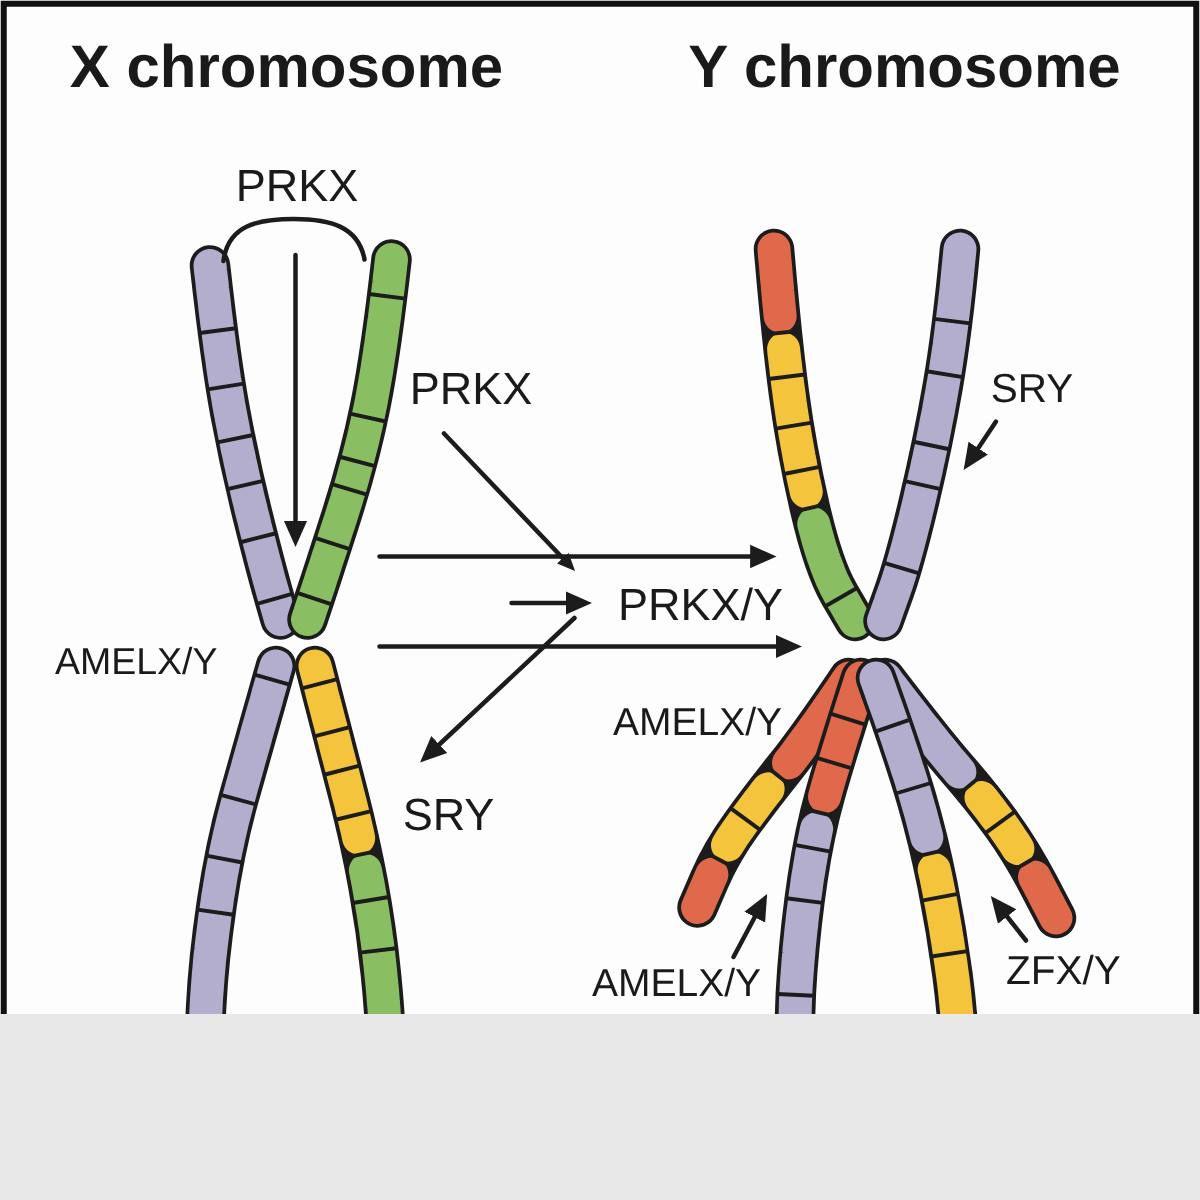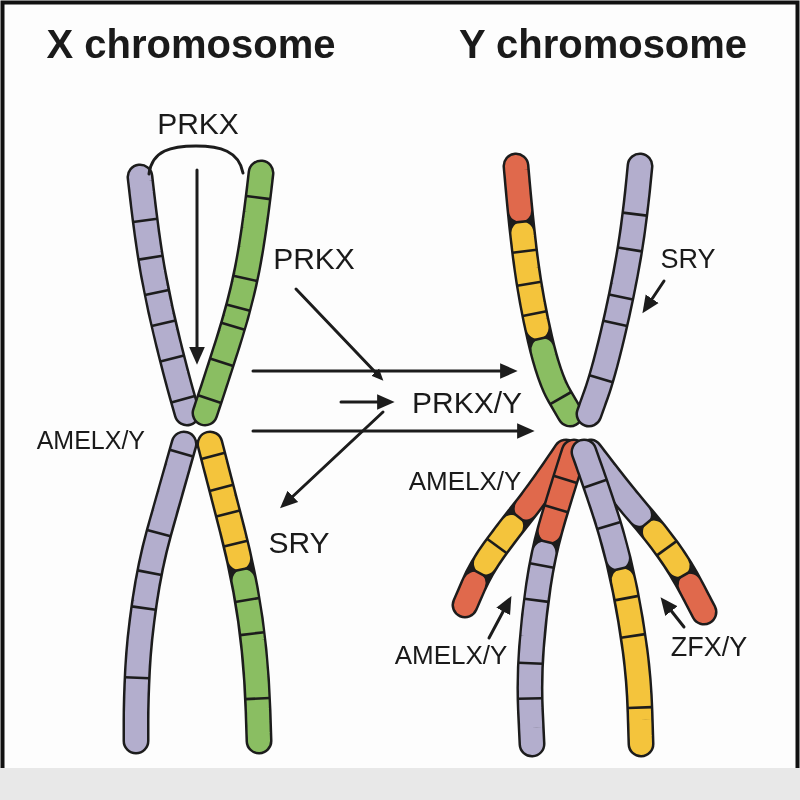--- a/index.html
+++ b/index.html
@@ -1,16 +1,16 @@
 <!DOCTYPE html>
 <html><head>
 <meta charset="utf-8">
 <style>
   html,body{margin:0;padding:0;background:#e8e8e8;}
-  #stage{width:800px;height:768px;position:relative;background:#fdfdfd;overflow:hidden;}
+  #stage{width:800px;height:676px;position:relative;background:#fdfdfd;overflow:hidden;}
   svg{display:block;}
   text{font-family:"Liberation Sans","DejaVu Sans",sans-serif;fill:#1a1a1a;}
   .title{font-size:40px;font-weight:700;}
   .lbl30{font-size:30px;}
   .lbl27{font-size:27px;}
   .lbl26{font-size:26px;}
   .lbl25{font-size:25px;}
 </style>
 </head>
 <body>

